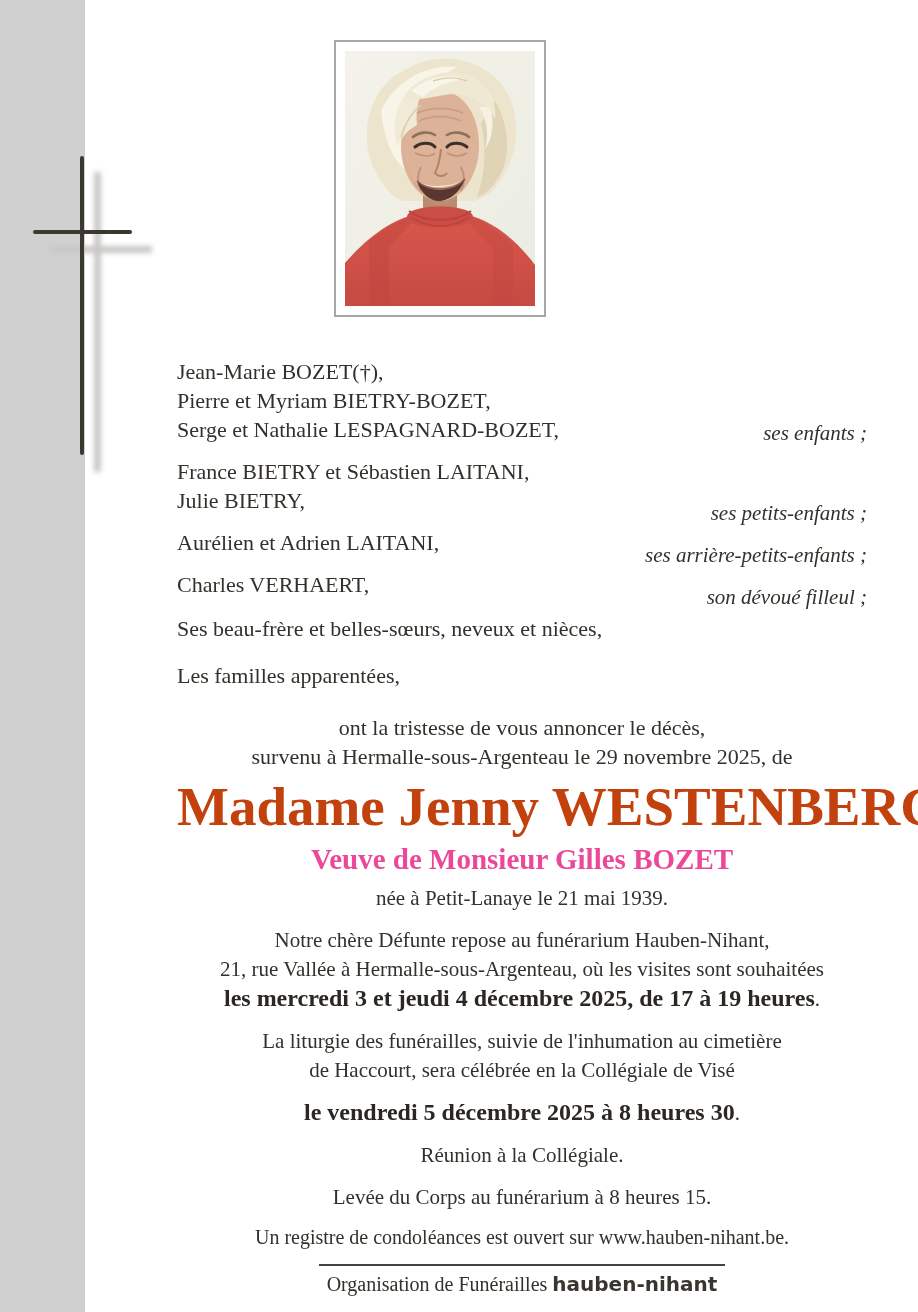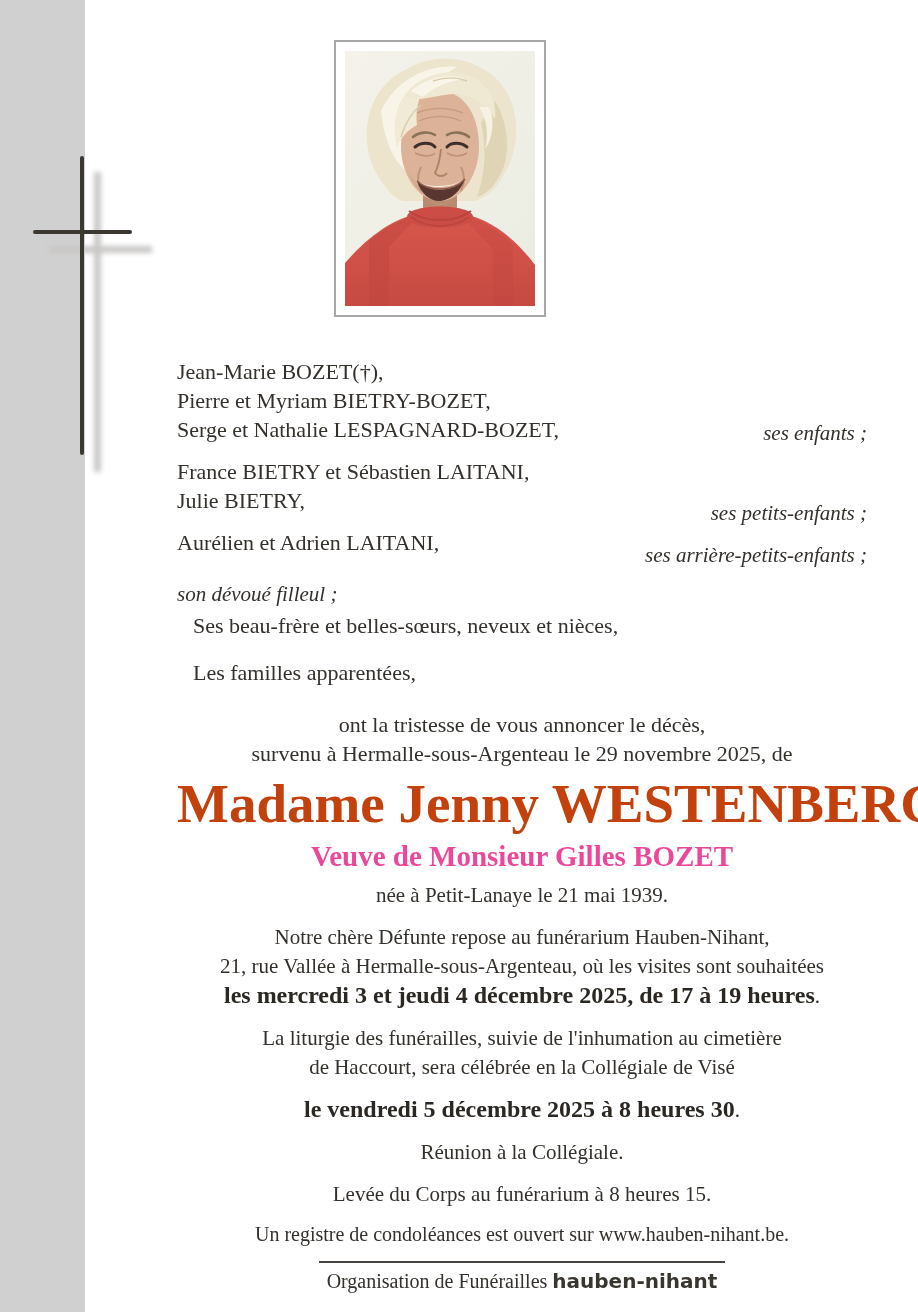--- a/index.html
+++ b/index.html
@@ -32,21 +32,21 @@
   
   .names{margin-top:40px;}
   .group{display:flex;justify-content:space-between;align-items:flex-end;margin-top:13px;}
   .group:first-child{margin-top:0;}
   .group .lines{font-size:22px;line-height:29px;white-space:nowrap;}
   .group .label{
     font-style:italic;font-size:21px;line-height:26px;white-space:nowrap;
     color:#34302b;transform:translateY(2px);
   }
   .group:nth-child(n+2) .label{transform:translateY(11px);}
-  .group.closing .lines{line-height:34px;margin-left:16px;}
+  .group.closing .lines{line-height:34px;}
 
   
   .center{text-align:center;}
   .line{display:block;white-space:nowrap;}
   .intro{margin:20px 0 0 0;font-size:22px;line-height:29px;}
   h1.deceased{
     margin:10px 0 0 0;font-size:55px;line-height:52px;font-weight:bold;
     color:#c2410c;letter-spacing:0px;white-space:nowrap;
   }
   h2.widow{margin:9px 0 0 0;font-size:29px;line-height:34px;font-weight:bold;color:#ec4899;white-space:nowrap;}
@@ -152,20 +152,23 @@
           </div>
           <div class="label">ses petits-enfants ;</div>
         </div>
         <div class="group">
           <div class="lines">
             <span class="line">Aurélien et Adrien LAITANI,</span>
           </div>
           <div class="label">ses arrière-petits-enfants ;</div>
         </div>
         <div class="group">
+          <div class="lines">
+            <span class="line">Charles VERHAERT,</span>
+          </div>
           <div class="label">son dévoué filleul ;</div>
         </div>
         <div class="group closing">
           <div class="lines">
             <span class="line">Ses beau-frère et belles-sœurs, neveux et nièces,</span>
           </div>
         </div>
         <div class="group closing">
           <div class="lines">
             <span class="line">Les familles apparentées,</span>

